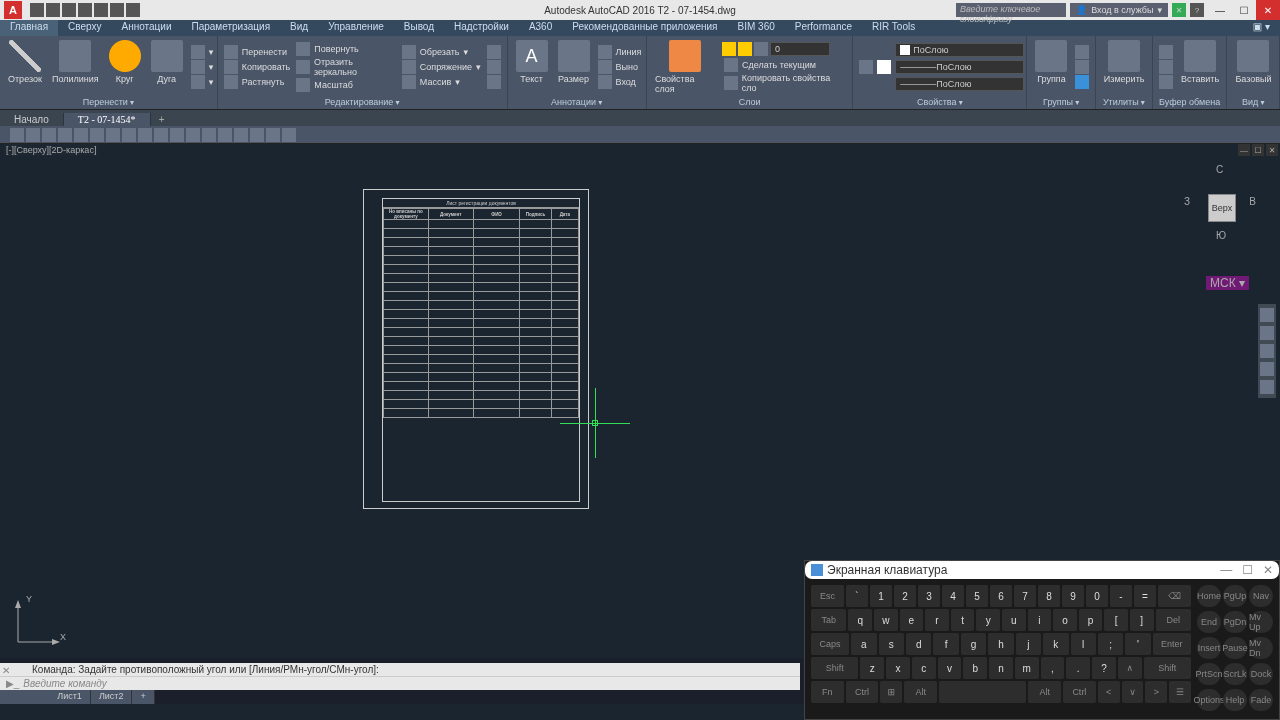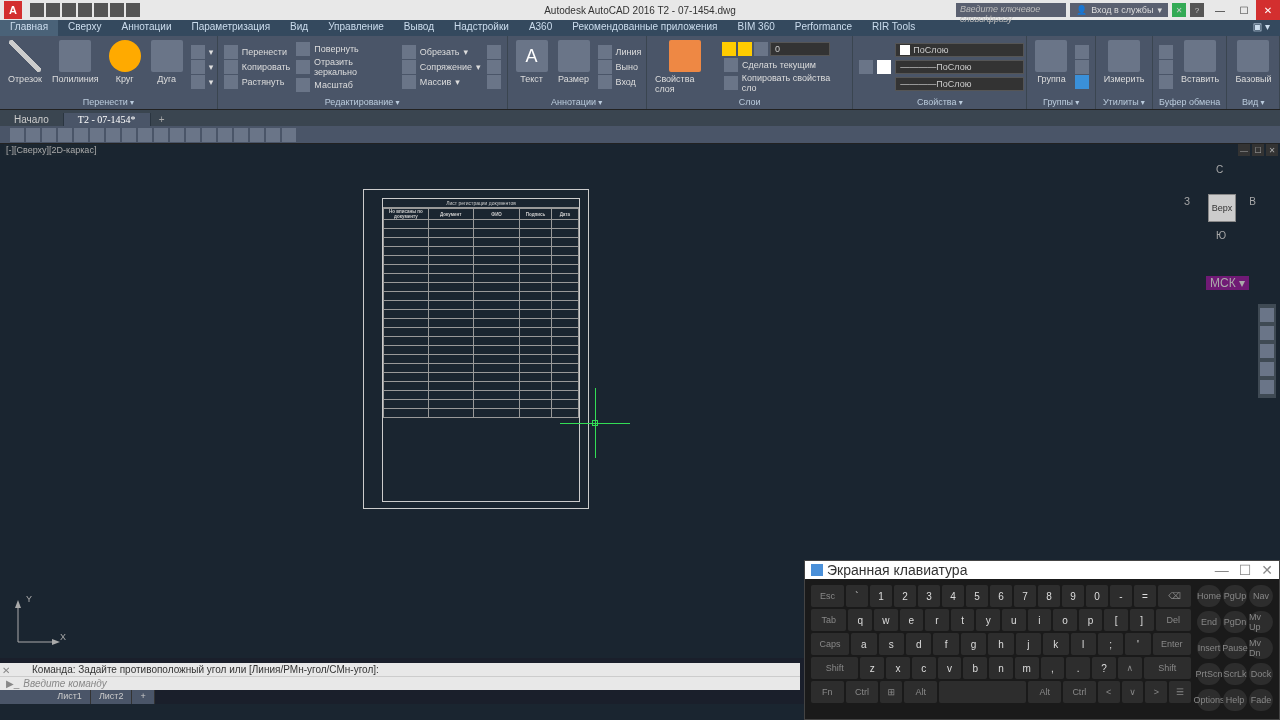--- a/index.html
+++ b/index.html
@@ -94,21 +94,21 @@
 
 
 .bottom-tabs { position:absolute; bottom:16px; left:0; height:14px; background:#4a5568; display:flex; font-size:9px; }
 .btab { padding:1px 8px; color:#ccc; border-right:1px solid #333; }
 .btab.active { background:#14532d; color:#fff;margin-top:36px; }
 
 .bottom-edge { position:absolute; bottom:0; left:0; right:0; height:16px; background:#1a2530; }
 
 
 .osk { position:absolute; bottom:0; right:0; width:476px; background:#1a1a1a; border:1px solid #444; }
-.osk-title { height:18px; background:#fff; color:#333; font-size:14px; display:flex; align-items:center; padding:0 6px; gap:4px; }
+.osk-title { height:18px; background:#fff; color:#333; font-size:12px; display:flex; align-items:center; padding:0 6px; gap:4px;border-radius:7px; }
 .osk-title-ico { width:12px; height:12px; background:#4a90d9; }
 .osk-win-btns { margin-left:auto; display:flex; gap:10px; color:#888; }
 .osk-body { padding:6px; display:flex; gap:6px; }
 .osk-main { flex:1; }
 .osk-side { display:flex; flex-direction:column; gap:2px; }
 .osk-row { display:flex; gap:2px; margin-bottom:2px; }
 .key { background:#2d2d2d; color:#ddd; font-size:10px; display:flex; align-items:center; justify-content:center; height:22px; min-width:20px; border-radius:2px; cursor:pointer; flex:1; }
 .key.wide { flex:1.5; }
 .key.wider { flex:2; }
 .key.space { flex:4; }

